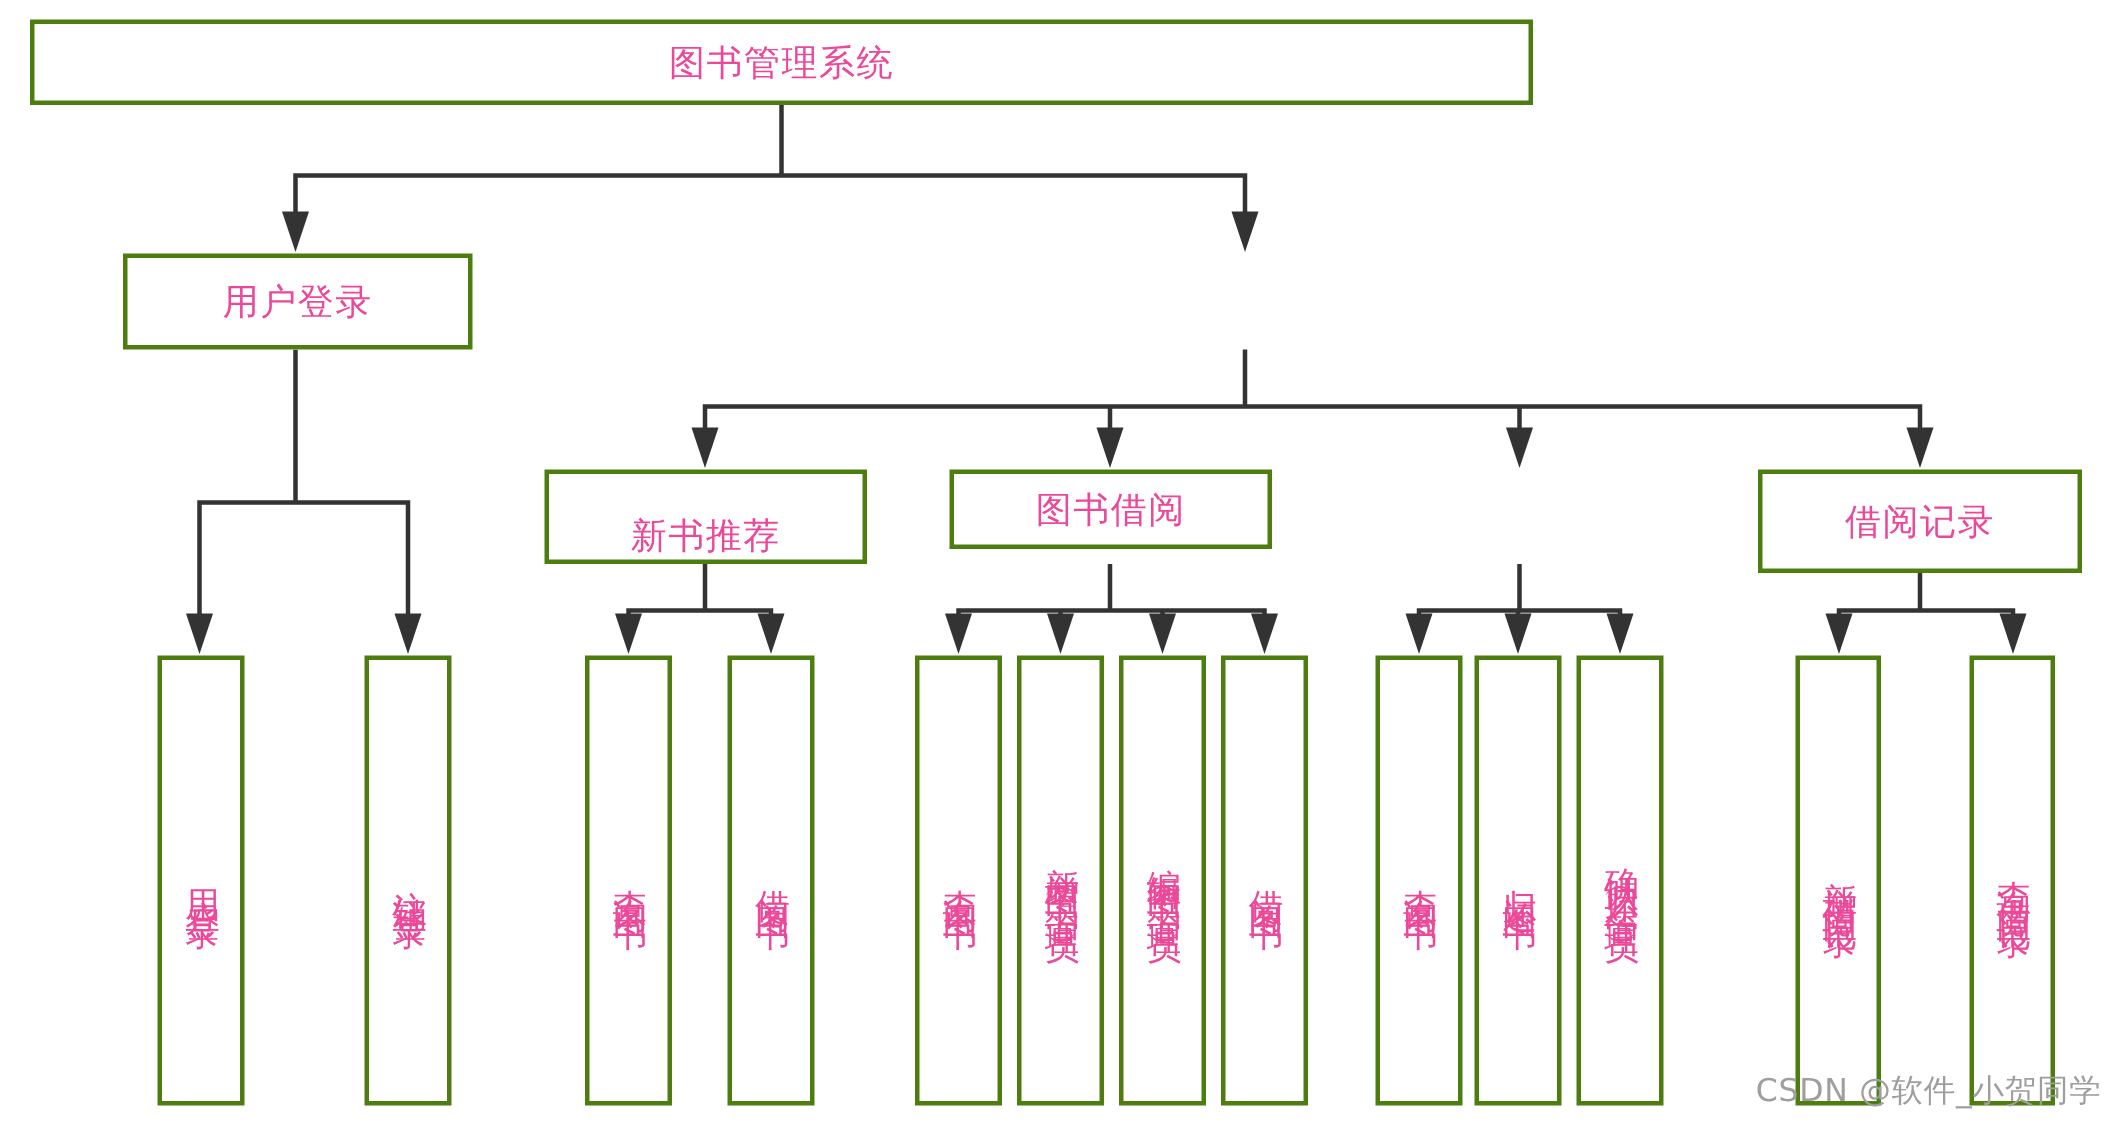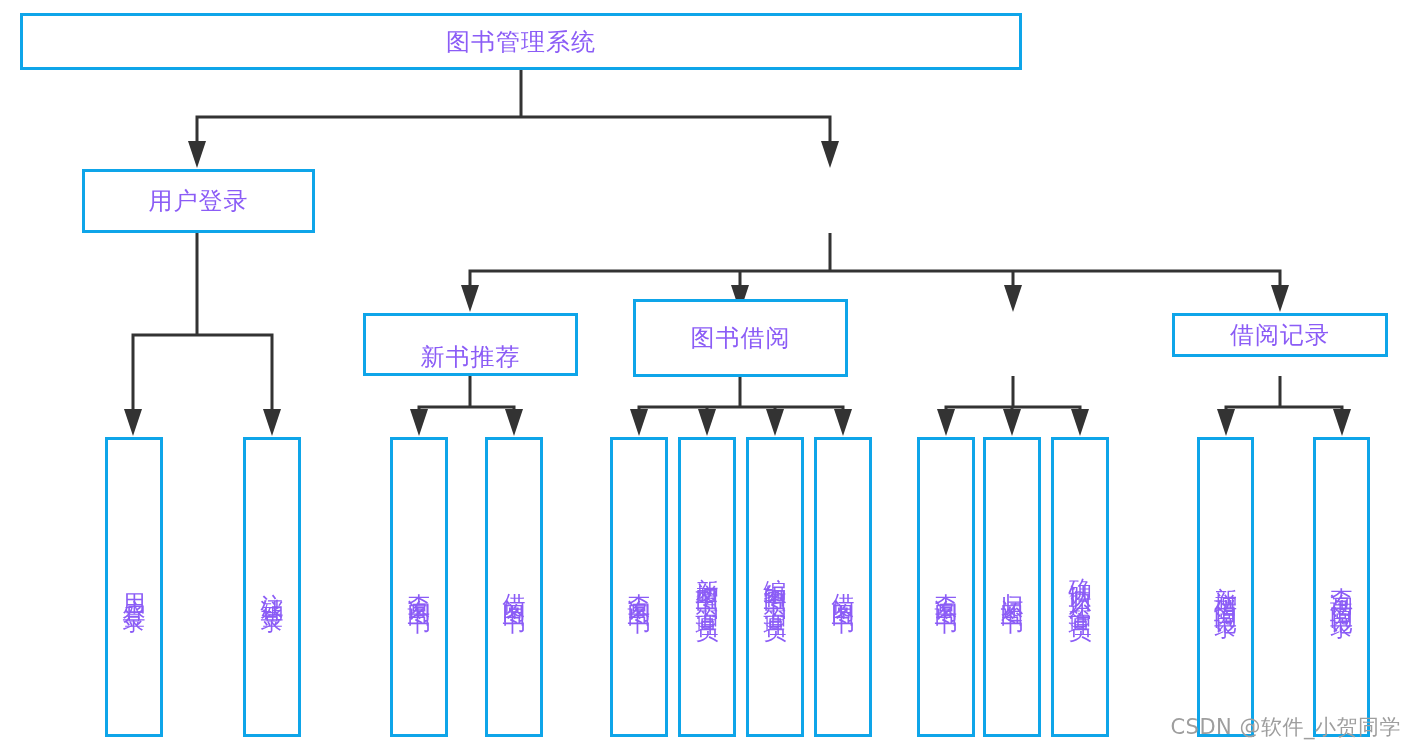--- a/index.html
+++ b/index.html
@@ -18,23 +18,23 @@
   .connectors {
     position: absolute;
     left: 0; top: 0;
     width: 1405px;
     height: 747px;
     pointer-events: none;
   }
   .node {
     position: absolute;
     box-sizing: border-box;
-    border: 3px solid #0ea5e9;
+    border: 3px solid #4d7c0f;
     background: #ffffff;
-    color: #8b5cf6;
+    color: #ec4899;
     display: flex;
     align-items: center;
     justify-content: center;
   }
   .node.h .lbl {
     font-size: 24px;
     letter-spacing: 1px;
     white-space: nowrap;
   }
   .node.v .lbl {
@@ -125,24 +125,24 @@
     <span class="lbl">图书管理系统</span>
   </div>
 
   <div class="node h" style="left:82px; top:169px; width:233px; height:64px;">
     <span class="lbl">用户登录</span>
   </div>
 
   <div class="node h" style="left:363px; top:313px; width:215px; height:63px;align-items:flex-end;">
     <span class="lbl">新书推荐</span>
   </div>
-  <div class="node h" style="left:633px; top:299px; width:215px; height:78px;">
+  <div class="node h" style="left:633px; top:313px; width:215px; height:53px;">
     <span class="lbl">图书借阅</span>
   </div>
-  <div class="node h" style="left:1172px; top:313px; width:216px; height:44px;">
+  <div class="node h" style="left:1172px; top:313px; width:216px; height:69px;">
     <span class="lbl">借阅记录</span>
   </div>
 
   <div class="node v" style="left:105px; top:437px; width:58px; height:300px;">
     <span class="lbl">用户登录</span>
   </div>
   <div class="node v" style="left:243px; top:437px; width:58px; height:300px;">
     <span class="lbl">注销登录</span>
   </div>
 

